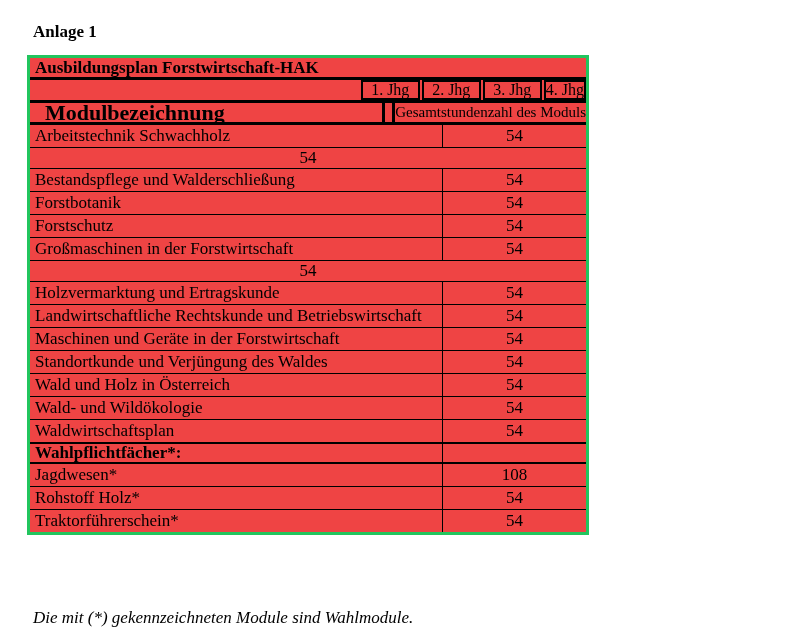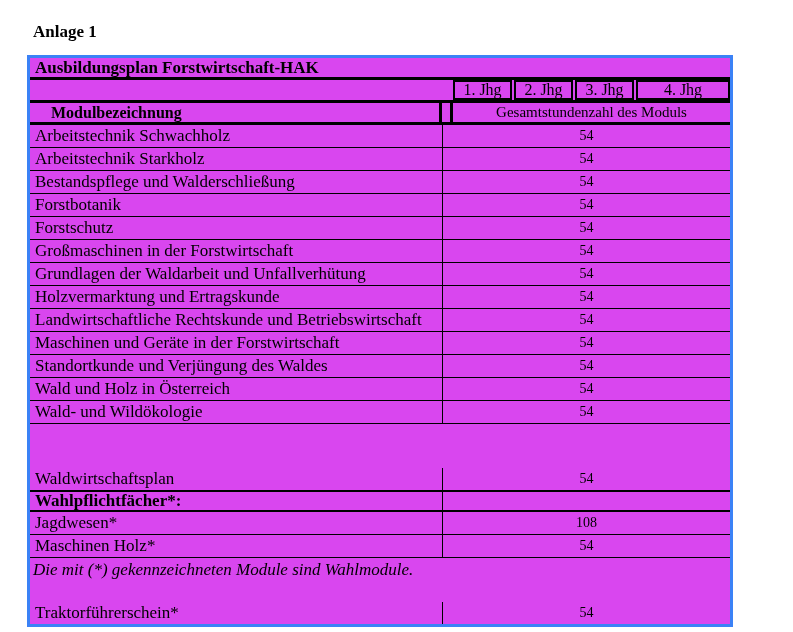--- a/index.html
+++ b/index.html
@@ -17,23 +17,23 @@
     position: absolute;
     left: 33px;
     top: 22px;
     font-size: 17px;
     font-weight: bold;
   }
   .plan-table {
     position: absolute;
     left: 27px;
     top: 55px;
-    width: 706px;
-    border: 3px solid #3b82f6;
-    background: #d946ef;
+    width: 562px;
+    border: 3px solid #22c55e;
+    background: #ef4444;
   }
   .title-row {
     height: 22px;
     border-bottom: 3px solid #000;
     display: flex;
     align-items: center;
     padding-left: 5px;
     font-weight: bold;
     font-size: 17px;
     white-space: nowrap;
@@ -58,70 +58,70 @@
   .col-header-row {
     height: 22px;
     border-bottom: 3px solid #000;
     display: flex;
   }
   .col-header-left {
     width: 412px;
     border-right: 3px solid #000;
     display: flex;
     align-items: center;
-    padding-left: 21px;
+    padding-left: 15px;
     font-weight: bold;
-    font-size: 16px;
+    font-size: 22px;
     white-space: nowrap;
   }
   .col-header-gap { width: 8px; }
   .col-header-right {
     flex: 1;
     border-left: 3px solid #000;
     display: flex;
     align-items: center;
     justify-content: center;
     font-size: 15px;
     white-space: nowrap;
   }
   .data-row {
     display: flex;
     min-height: 21px;
     border-bottom: 1px solid #000;
     align-items: stretch;
   }
-  .rows .data-row:last-child { border-bottom: none; margin-top: 44px; }
+  .rows .data-row:last-child { border-bottom: none; }
   .cell-name {
     width: 413px;
     border-right: 1px solid #000;
     padding: 1px 6px 1px 5px;
     display: flex;
     align-items: center;
     font-size: 17px;
     line-height: 20px;
   }
   .cell-hours {
     flex: 1;
     display: flex;
     align-items: center;
     justify-content: center;
-    font-size: 14px;
+    font-size: 17px;
   }
   .section-row {
     display: flex;
     height: 22px;
     border-top: 2px solid #000;
     border-bottom: 2px solid #000;
     align-items: stretch;
   }
   .section-row .cell-name { font-weight: bold; }
   .footnote {
     position: absolute;
     left: 33px;
-    top: 560px;
+    top: 608px;
     font-style: italic;
     font-size: 17px;
     white-space: nowrap;
   }
 </style>
 </head>
 <body>
 
 <div class="page">
 
@@ -146,41 +146,39 @@
       <div class="col-header-gap"></div>
       <div class="col-header-right">Gesamtstundenzahl des Moduls</div>
     </div>
 
     <div class="rows" id="module-rows">
         <div class="data-row">
           <div class="cell-name">Arbeitstechnik Schwachholz</div>
           <div class="cell-hours">54</div>
         </div>
         <div class="data-row">
-          <div class="cell-name">Arbeitstechnik Starkholz</div>
           <div class="cell-hours">54</div>
         </div>
         <div class="data-row">
           <div class="cell-name">Bestandspflege und Walderschließung</div>
           <div class="cell-hours">54</div>
         </div>
         <div class="data-row">
           <div class="cell-name">Forstbotanik</div>
           <div class="cell-hours">54</div>
         </div>
         <div class="data-row">
           <div class="cell-name">Forstschutz</div>
           <div class="cell-hours">54</div>
         </div>
         <div class="data-row">
           <div class="cell-name">Großmaschinen in der Forstwirtschaft</div>
           <div class="cell-hours">54</div>
         </div>
         <div class="data-row">
-          <div class="cell-name">Grundlagen der Waldarbeit und Unfallverhütung</div>
           <div class="cell-hours">54</div>
         </div>
         <div class="data-row">
           <div class="cell-name">Holzvermarktung und Ertragskunde</div>
           <div class="cell-hours">54</div>
         </div>
         <div class="data-row">
           <div class="cell-name">Landwirtschaftliche Rechtskunde und Betriebswirtschaft</div>
           <div class="cell-hours">54</div>
         </div>
@@ -210,21 +208,21 @@
       <div class="cell-name">Wahlpflichtfächer*:</div>
       <div class="cell-hours"></div>
     </div>
 
     <div class="rows" id="elective-rows">
         <div class="data-row">
           <div class="cell-name">Jagdwesen*</div>
           <div class="cell-hours">108</div>
         </div>
         <div class="data-row">
-          <div class="cell-name">Maschinen Holz*</div>
+          <div class="cell-name">Rohstoff Holz*</div>
           <div class="cell-hours">54</div>
         </div>
         <div class="data-row">
           <div class="cell-name">Traktorführerschein*</div>
           <div class="cell-hours">54</div>
         </div>
       </div>
 
   </div>
 

